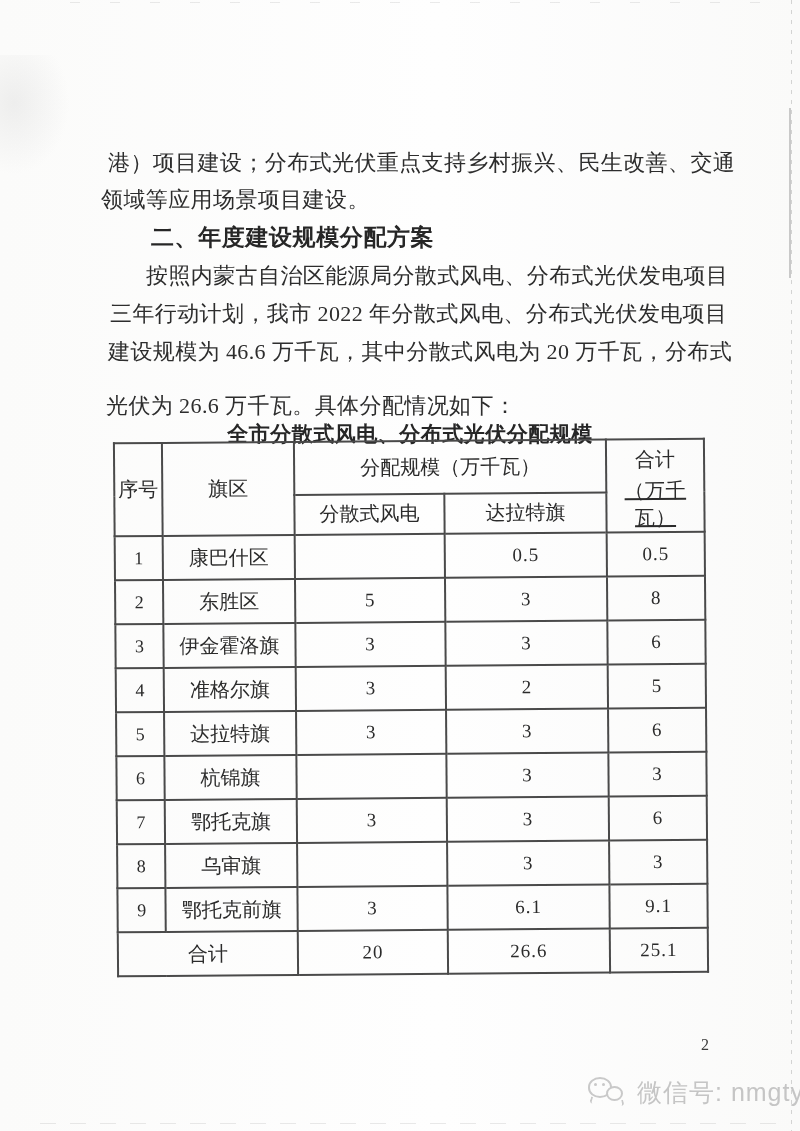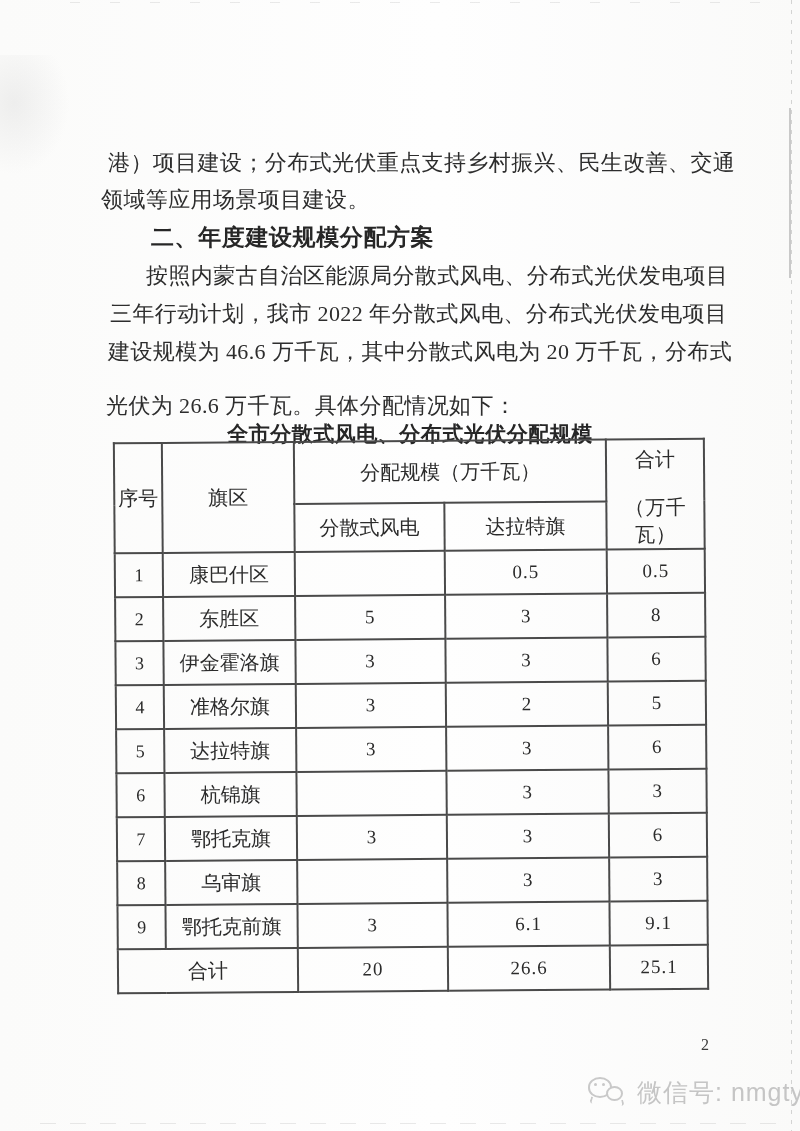--- a/index.html
+++ b/index.html
@@ -65,21 +65,21 @@
     text-align:center; vertical-align:middle;
     font-weight:normal; padding:0;
   }
   .alloc-table thead tr.h1 th { height:52px; }
   .alloc-table thead tr.h2 th { height:40px;text-align:center; }
   .alloc-table tbody tr { height:44px; }
   .alloc-table td.num { font-size:19px; letter-spacing:1px; }
   .alloc-table td.seq { font-size:18px; }
   .total-head { font-size:20px; }
   .total-head .l1 { margin-top:6px; }
-  .total-head .l2 { margin-top:21px; letter-spacing:0.5px; }
+  .total-head .l2 { margin-top:4px; letter-spacing:0.5px;text-decoration:underline; }
   
   .page-number { position:absolute; left:701px; top:1036px; font-size:16px; color:#3c3c3c; }
   .watermark {
     position:absolute; left:586px; top:1074px;
     display:flex; align-items:center; gap:9px;
     color:#c5c5c5;
   }
   .wx-logo { position:relative; width:42px; height:36px; }
   .wx-big {
     position:absolute; left:2px; top:3px; width:24px; height:21px;

